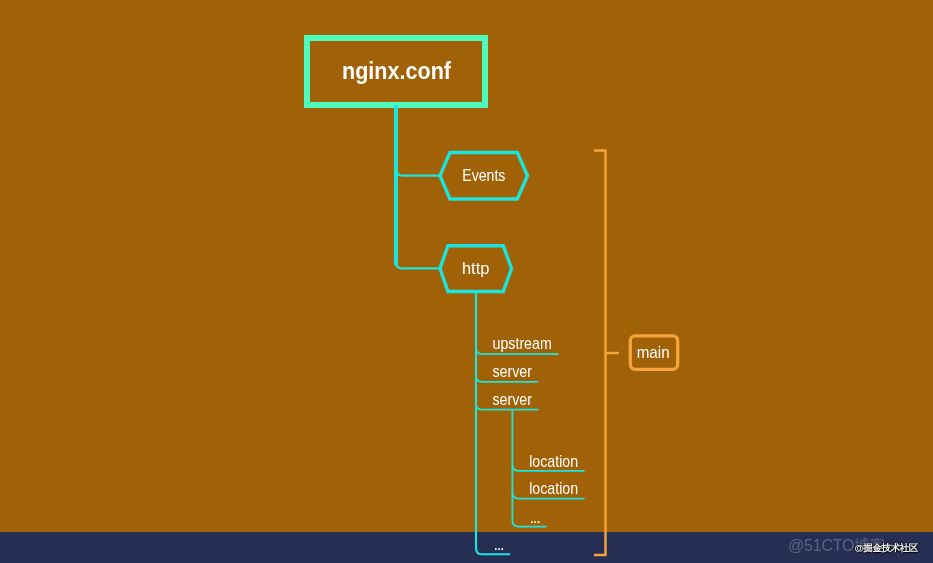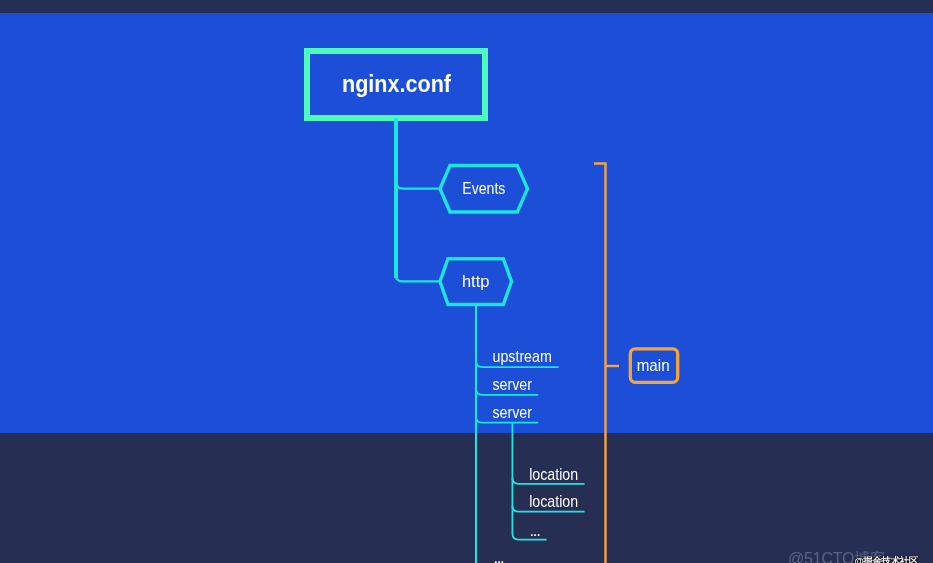--- a/index.html
+++ b/index.html
@@ -1,19 +1,19 @@
 <!DOCTYPE html>
 <html><head>
 <meta charset="utf-8">
 <title>nginx.conf structure diagram</title>
 <style>
   html,body{margin:0;padding:0;-webkit-font-smoothing:antialiased;}
   body{width:933px;height:563px;overflow:hidden;background:#262e53;
        font-family:"Liberation Sans",sans-serif;}
-  #stage{position:relative;width:933px;height:420px;background:#1d4ed8;margin-top:13px;}
+  #stage{position:relative;width:933px;height:532px;background:#a16207;}
   
   #diagram{position:absolute;left:0;top:0;filter:blur(0px);}
   #diagram text{font-family:"Liberation Sans",sans-serif;fill:#ffffff;}
   #wm-back,#wm-front{position:absolute;white-space:nowrap;filter:blur(0px);
                      font-family:"Liberation Sans",sans-serif;}
   #wm-back{left:788px;top:537px;font-size:16px;line-height:18px;
            letter-spacing:-0.2px;color:rgba(198,204,226,0.33);}
   #wm-front{left:854.5px;top:542px;font-size:9.5px;line-height:11px;
             letter-spacing:-0.4px;font-weight:bold;color:#f4f4f6;
             text-shadow:0 1px 1px rgba(0,0,0,0.92),1px 0 1px rgba(0,0,0,0.65),

